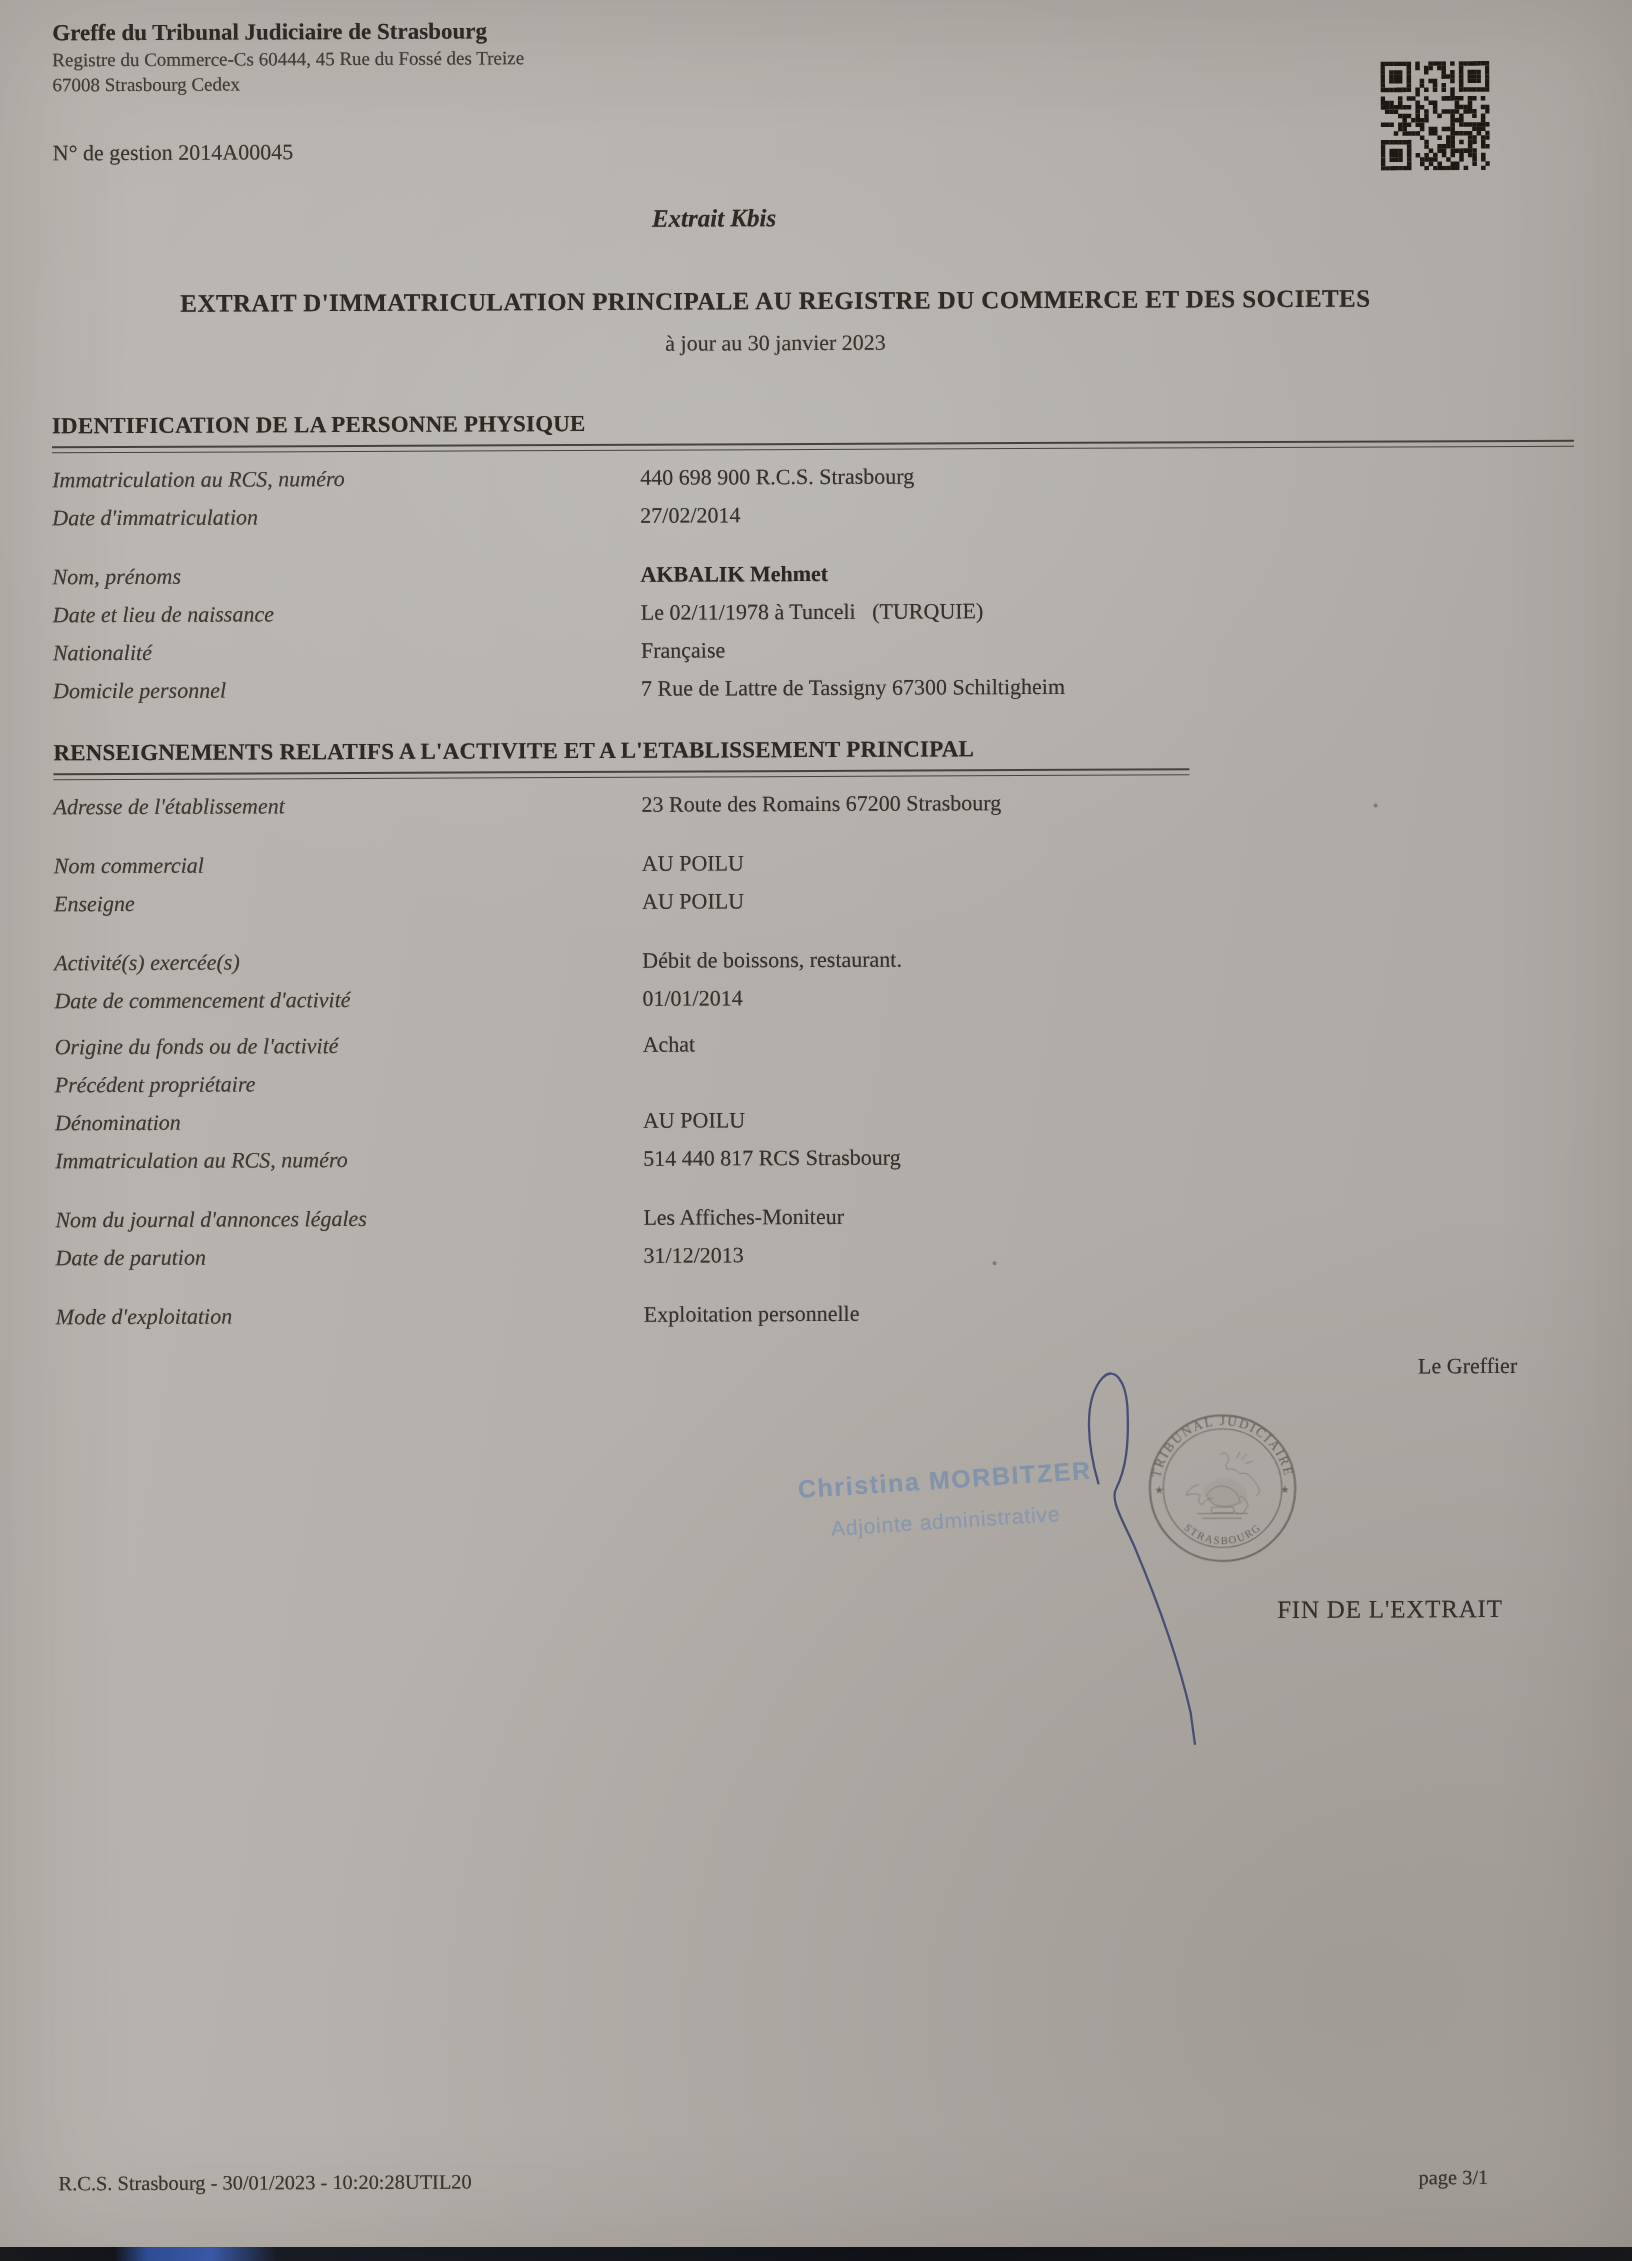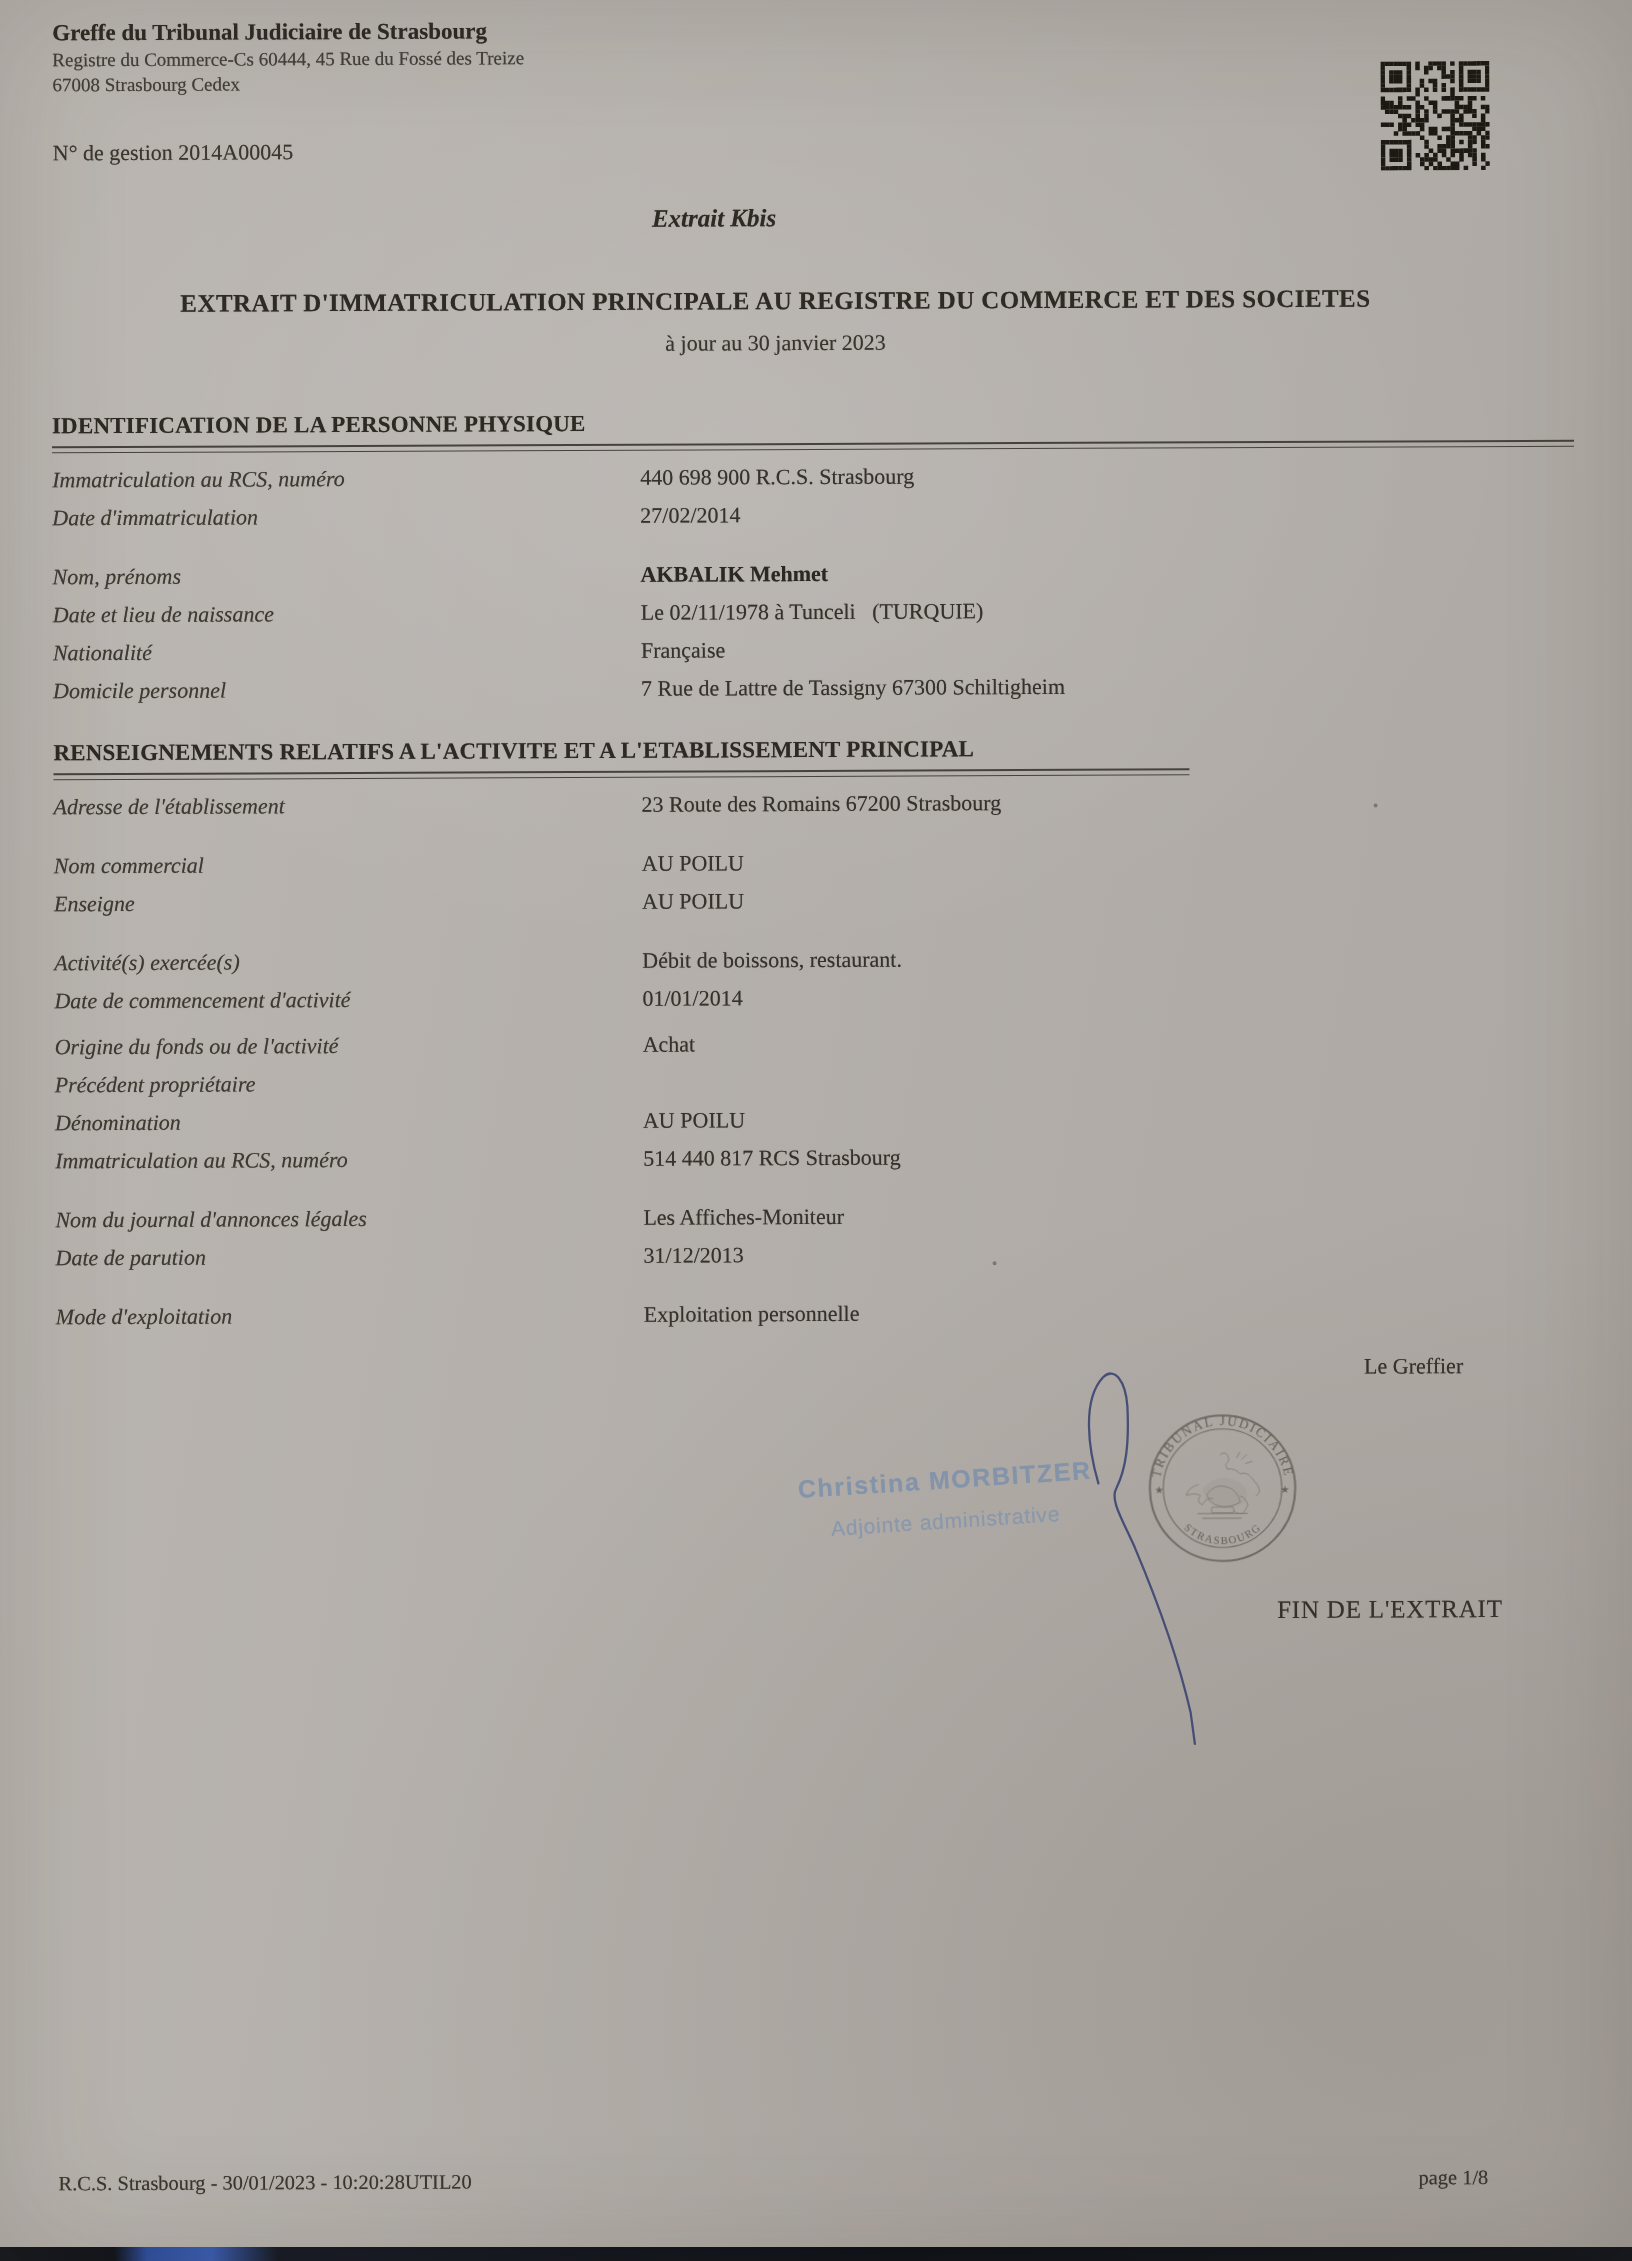--- a/index.html
+++ b/index.html
@@ -32,21 +32,21 @@
   
   .section{position:absolute;left:55px;}
   .section .heading{font-weight:bold;font-size:23px;letter-spacing:0.2px;color:#2d2923;}
   .rule{margin-top:6.5px;height:4.1px;border-top:2px solid #46423b;border-bottom:1.2px solid #46423b;}
   .fields{margin-top:14.7px;}
   .row{display:flex;height:38px;font-size:22px;}
   .row .label{width:588px;font-style:italic;color:#3e3a32;}
   .row .value{flex:1;color:#36322b;}
   .row .value.bold{font-weight:bold;color:#2b2722;}
   
-  .greffier{position:absolute;left:1363px;top:1356px;font-size:22px;color:#36322b;}
+  .greffier{position:absolute;left:1417px;top:1356px;font-size:22px;color:#36322b;}
   .fin{position:absolute;left:1275px;top:1598px;font-size:25px;letter-spacing:0.8px;color:#36322b;}
   .stamp-name{position:absolute;left:796px;top:1466px;font-family:"Liberation Sans",sans-serif;
     font-weight:700;font-size:25px;letter-spacing:1.6px;color:#7e91ab;opacity:.88;
     transform:rotate(-3.5deg);text-shadow:0 0 0.8px rgba(126,145,171,.6);}
   .stamp-role{position:absolute;left:829px;top:1510px;font-family:"Liberation Sans",sans-serif;
     font-size:21px;letter-spacing:0.8px;color:#8496ae;opacity:.85;transform:rotate(-3.5deg);
     text-shadow:0 0 0.8px rgba(126,145,171,.6);}
   .seal{position:absolute;left:1142px;top:1411px;width:158px;height:158px;filter:blur(0.3px);}
   .signature{position:absolute;left:1061px;top:1346px;width:163px;height:424px;}
   
@@ -522,20 +522,20 @@
       <path d="M68 132 h64 m-58 6 h50" stroke-width="1.2"></path>
       <rect x="86" y="124" width="28" height="7" rx="1"></rect>
     </g>
   </svg>
 
   <div class="fin txt">FIN DE L'EXTRAIT</div>
 
   <div class="footer-left txt">
     <span>R.C.S. Strasbourg - 30/01/2023 - 10:20:28</span><span class="term">UTIL20</span>
   </div>
-  <div class="pageno txt">page 1/8</div>
+  <div class="pageno txt">page 3/1</div>
 
   <div class="speck" style="left:1375px;top:806px;"></div>
   <div class="speck" style="left:992px;top:1262px;"></div>
 </div>
 
 <div class="edge-strip"></div>
 
 
 </body></html>

